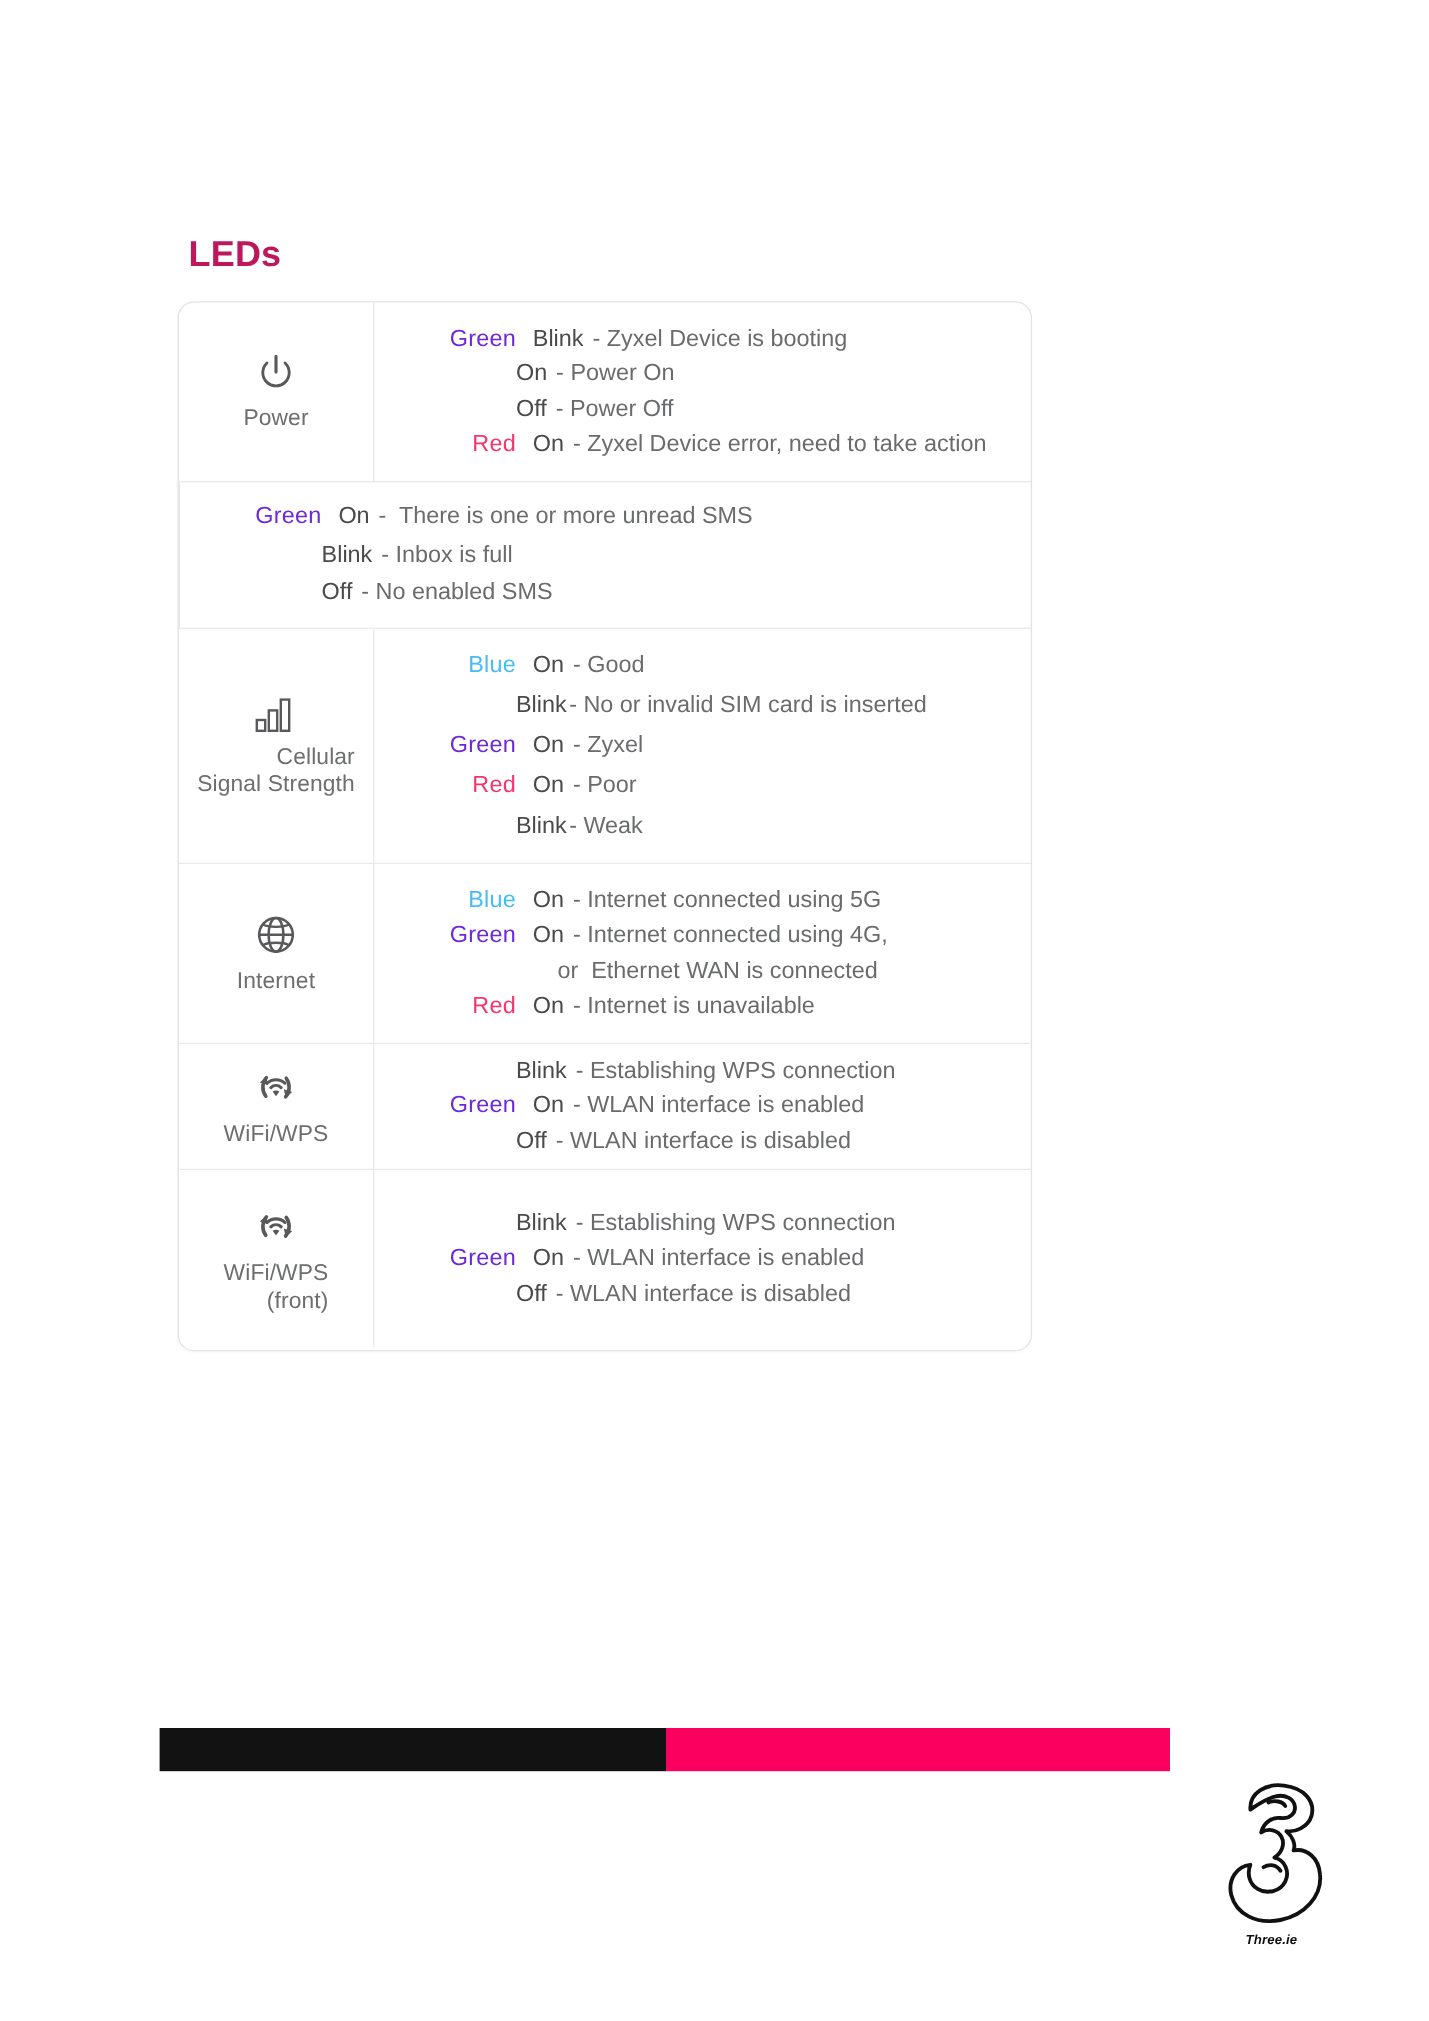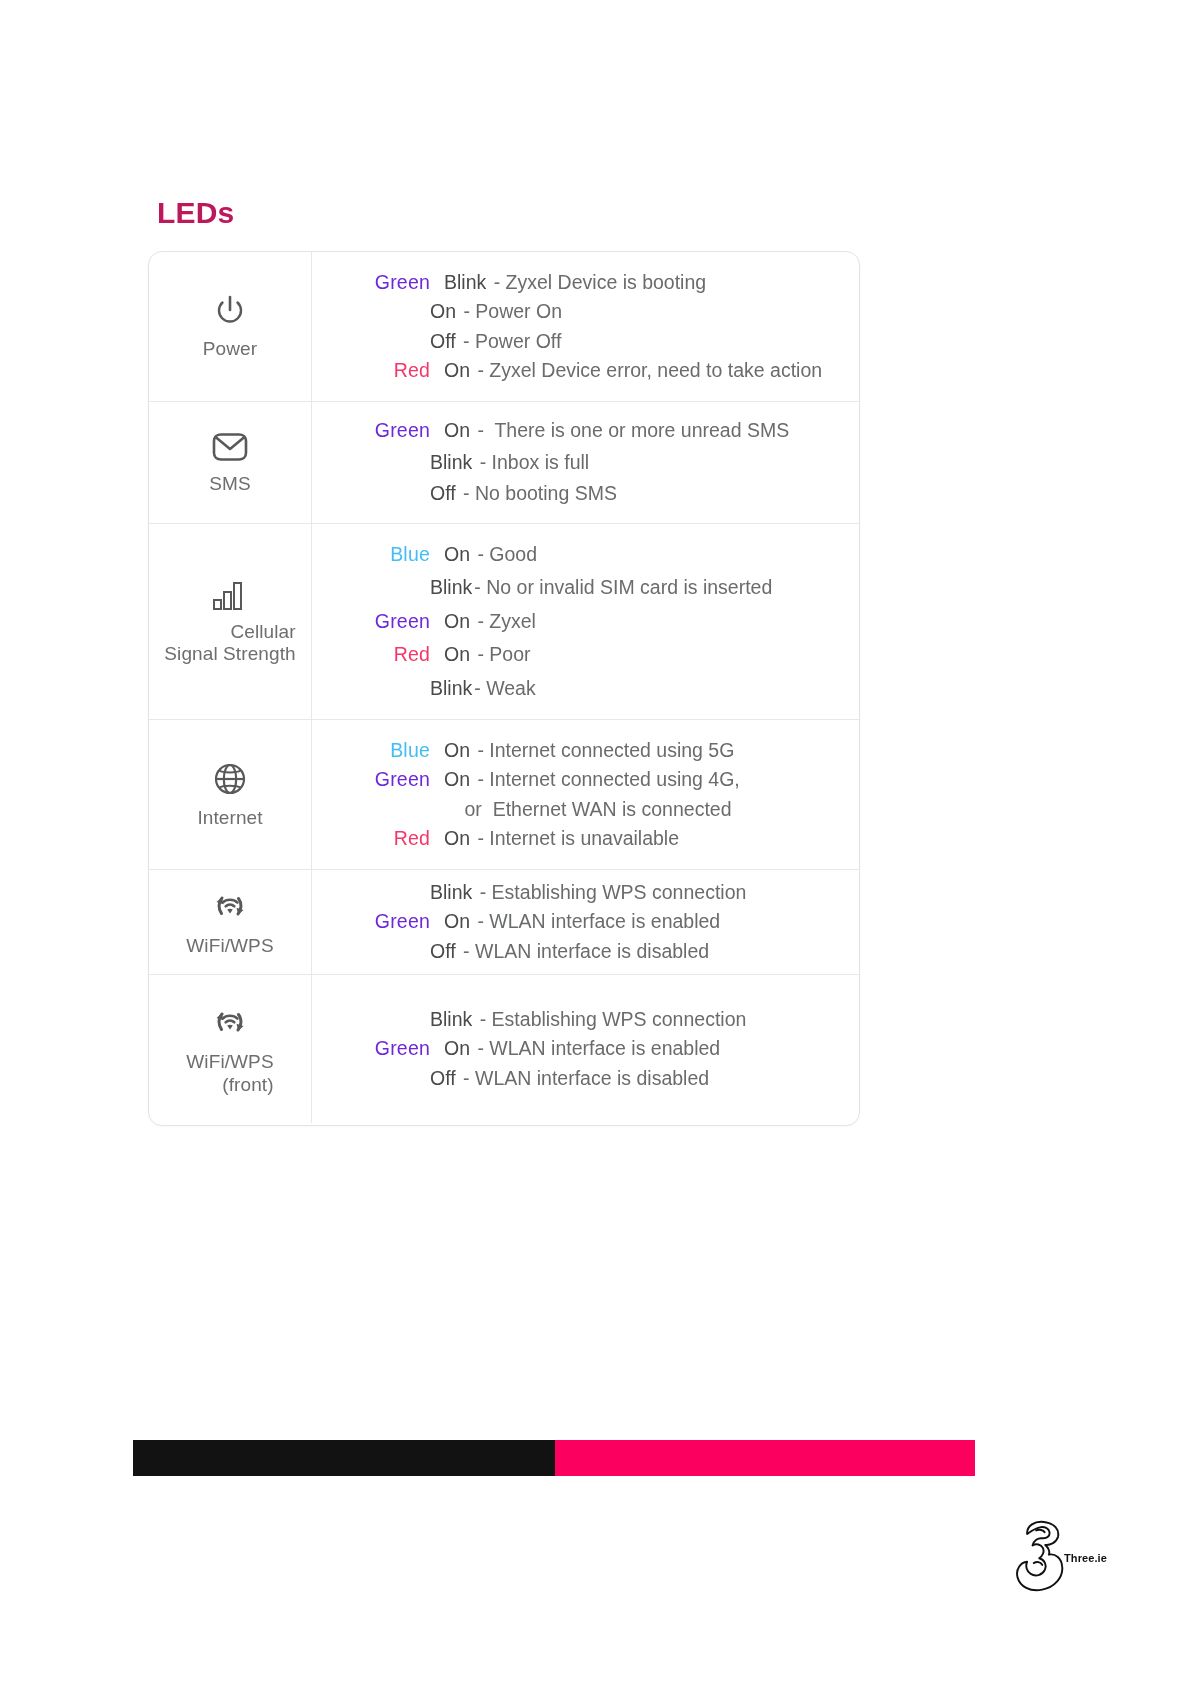--- a/index.html
+++ b/index.html
@@ -97,21 +97,21 @@
 
   
   .bar{position:absolute;height:36px;top:1440px;}
   .bar-black{left:133px;width:422px;background:#121212;}
   .bar-pink{left:555px;width:420px;background:#fb005e;}
 
   
   .logo{
     position:absolute;left:1012px;top:1482px;
     width:95px;height:150px;
-    display:flex;flex-direction:row;align-items:center;
+    display:flex;flex-direction:column;align-items:center;font-style:italic;
   }
   .logo-mark{display:block;}
   .logo-text{
     font-size:11px;font-weight:bold;color:#111;
     margin-top:1px;letter-spacing:0.1px;
   }
 </style>
 </head>
 <body>
 
@@ -145,42 +145,35 @@
             <span class="desc"> - Power Off</span>
           </div>
           <div class="line">
             <span class="colorcol right-c c-red">Red</span>
             <span class="state">On</span>
             <span class="desc"> - Zyxel Device error, need to take action</span>
           </div>
         </div>
       </div>
       <div class="led-row row-sms" style="height: 122px;">
-        <div class="led-icon-cell">
-          <svg class="icon-glyph" width="44" height="34" viewBox="0 0 44 34">
-            <path d="M6 11 C6 7 9 4.5 13 4.5 L31 4.5 C35 4.5 38 7 38 11 L38 23 C38 27 35 29.5 31 29.5 L13 29.5 C9 29.5 6 27 6 23 Z" fill="none" stroke="#59595b" stroke-width="2.6" stroke-linejoin="round"></path>
-            <path d="M7.5 7 L22 19 L36.5 7" fill="none" stroke="#59595b" stroke-width="2.6" stroke-linecap="round" stroke-linejoin="round"></path>
-          </svg>
-          <div class="icon-label">SMS</div>
-        </div>
         <div class="led-desc-cell">
           <div class="line">
             <span class="colorcol right-c c-green">Green</span>
             <span class="state">On</span>
             <span class="desc"> -  There is one or more unread SMS</span>
           </div>
           <div class="line">
             <span class="colorcol"></span>
             <span class="state">Blink</span>
             <span class="desc"> - Inbox is full</span>
           </div>
           <div class="line">
             <span class="colorcol"></span>
             <span class="state">Off</span>
-            <span class="desc"> - No booting SMS</span>
+            <span class="desc"> - No enabled SMS</span>
           </div>
         </div>
       </div>
       <div class="led-row row-cell" style="height: 196px;">
         <div class="led-icon-cell">
           <svg class="icon-glyph" width="40" height="34" viewBox="0 0 40 34">
             <rect x="4" y="22" width="7" height="9" fill="none" stroke="#59595b" stroke-width="2"></rect>
             <rect x="14" y="14" width="7" height="17" fill="none" stroke="#59595b" stroke-width="2"></rect>
             <rect x="24" y="5" width="7" height="26" fill="none" stroke="#59595b" stroke-width="2"></rect>
           </svg>

